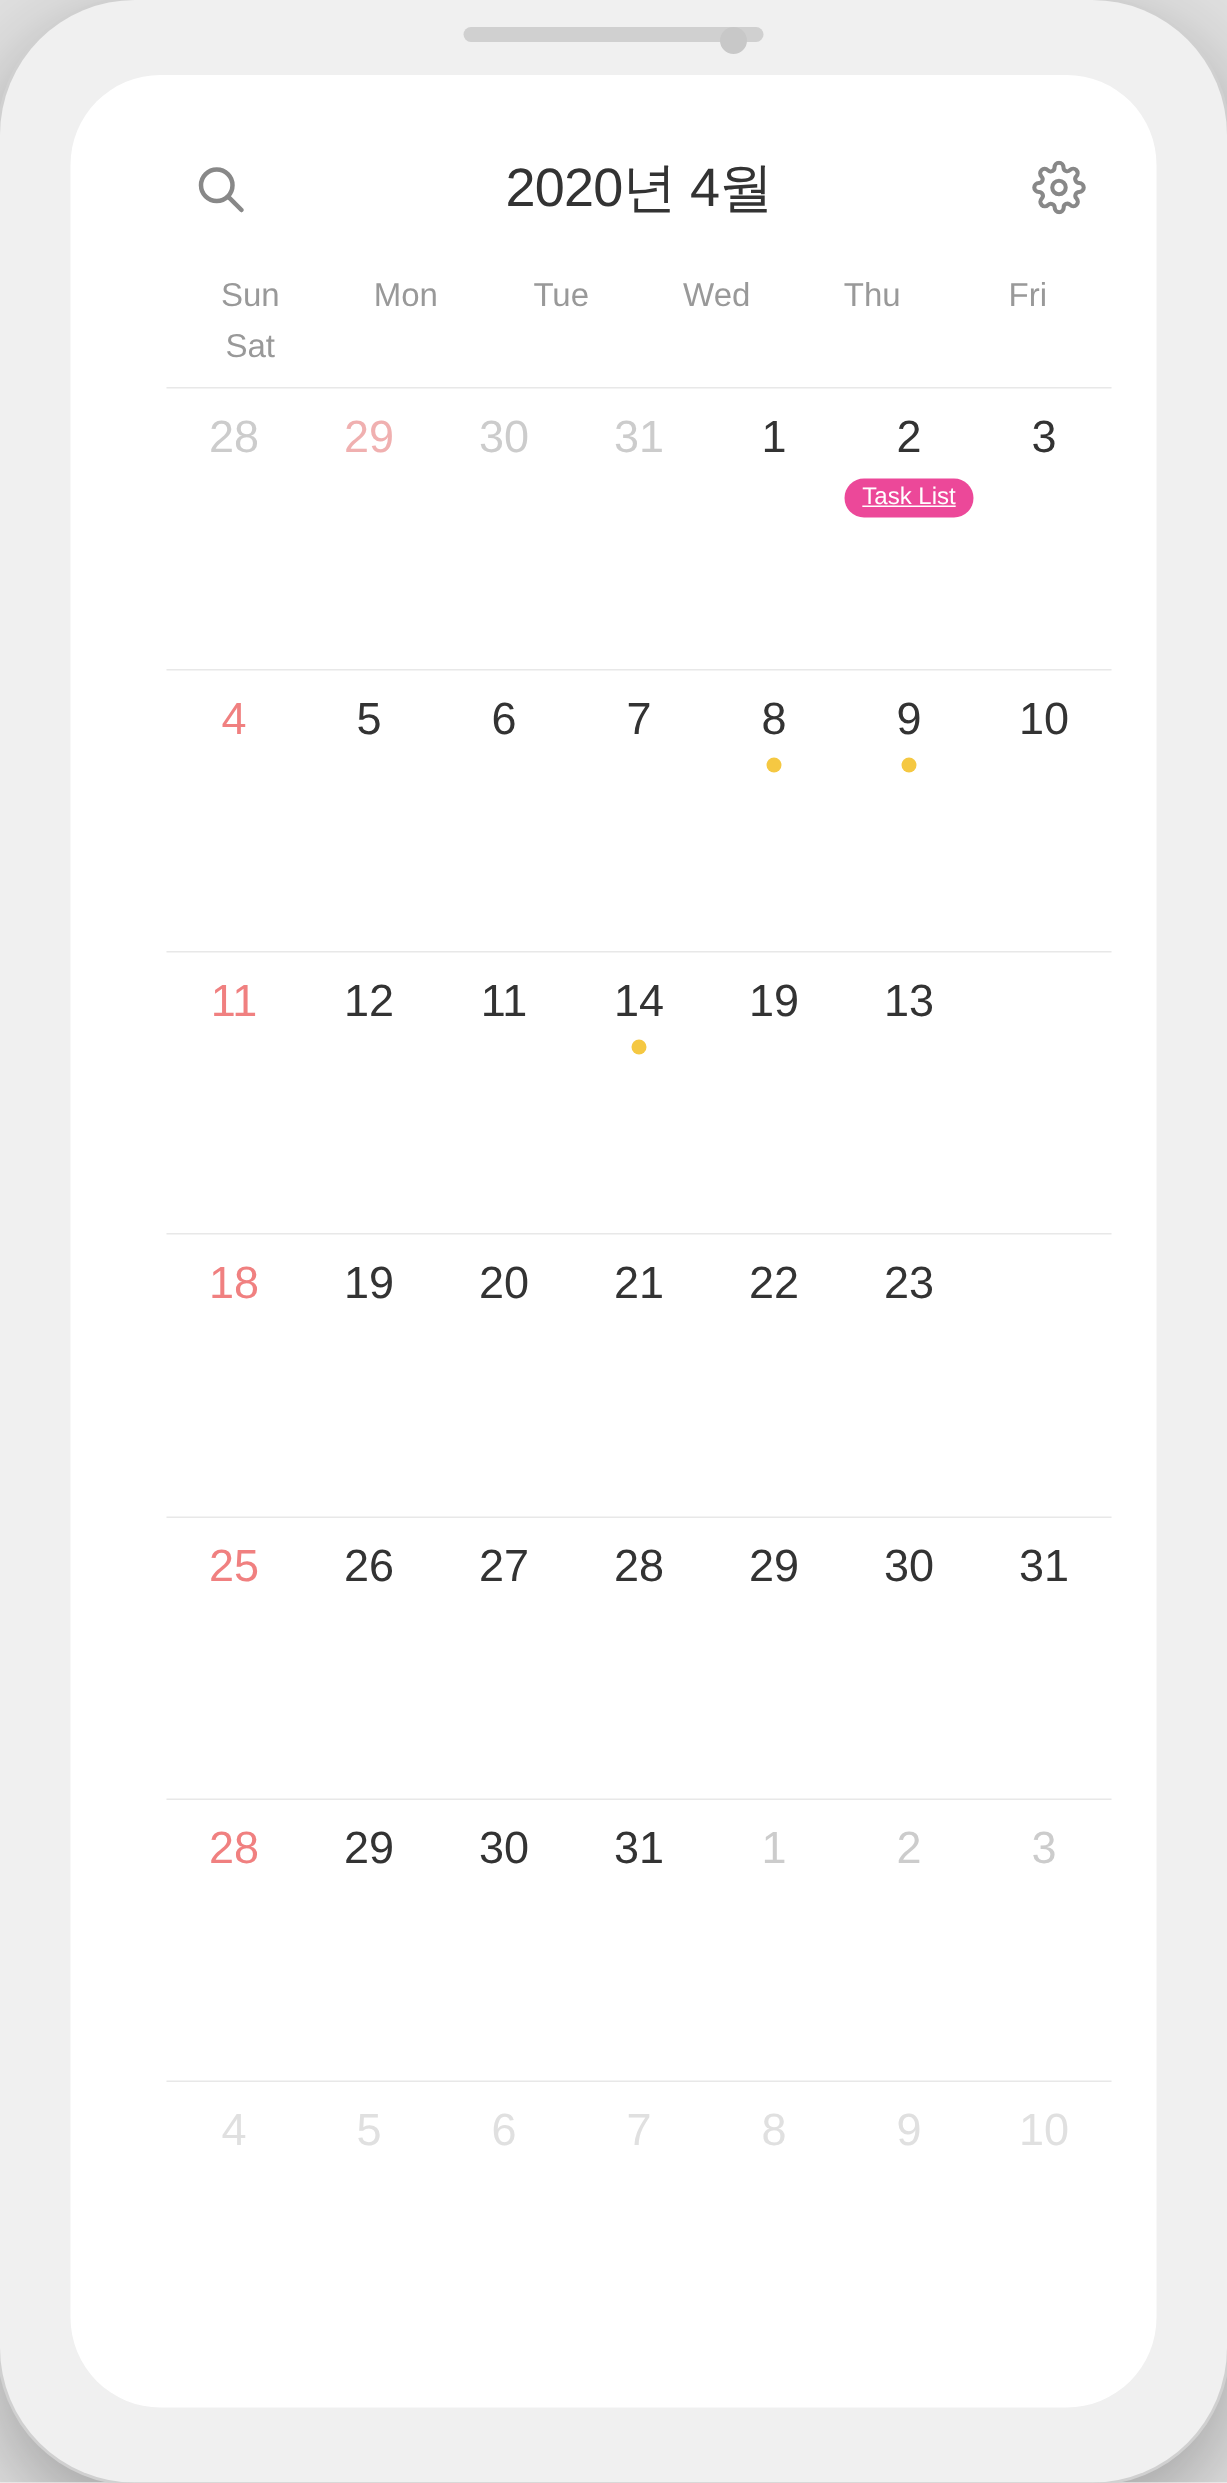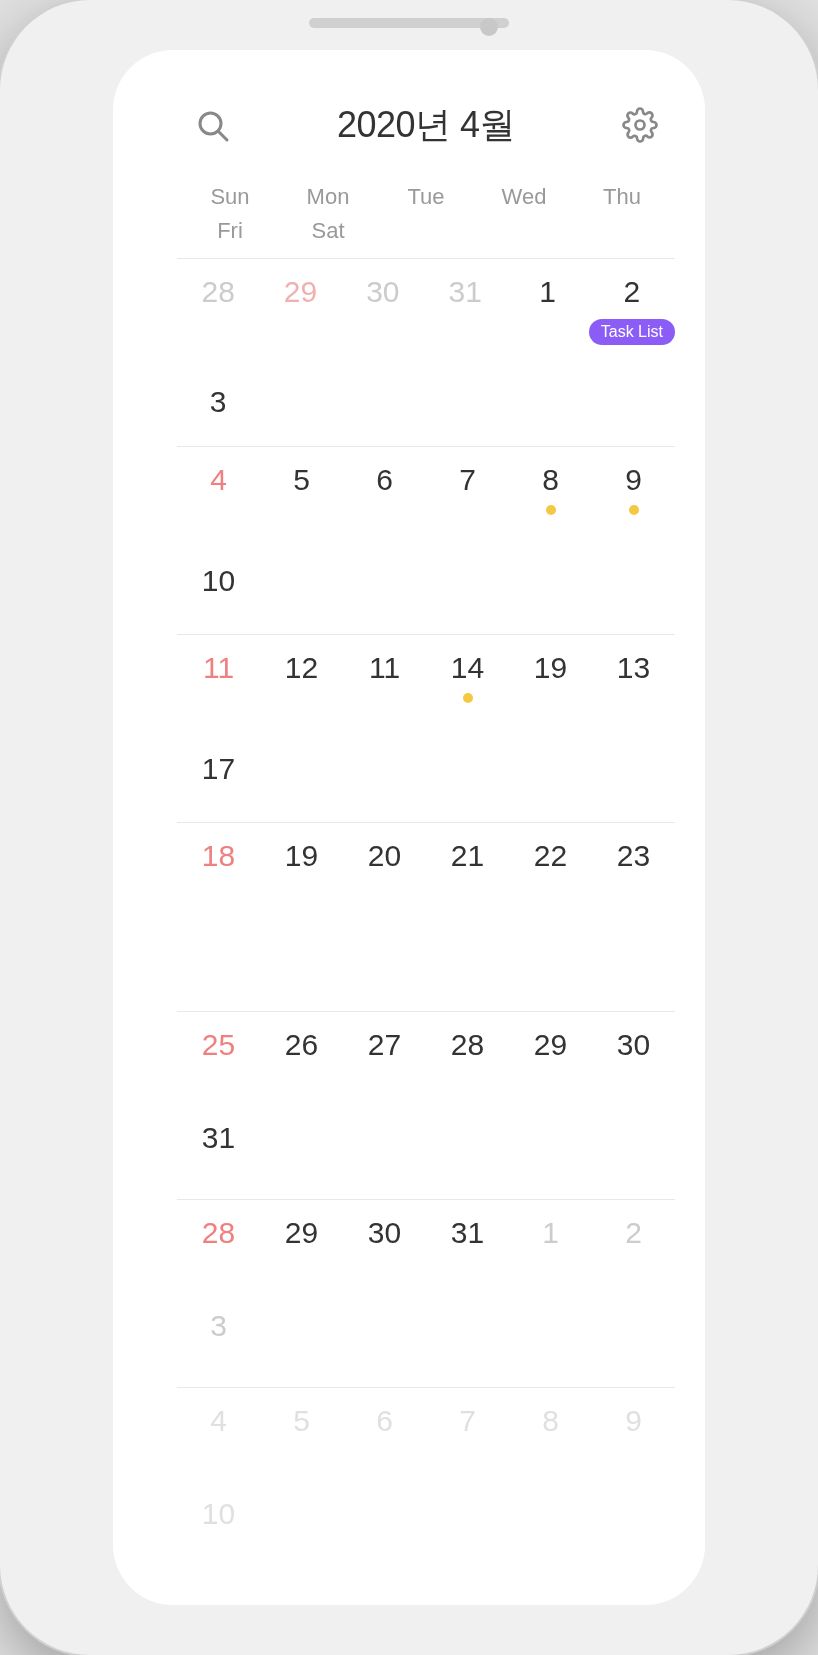--- a/index.html
+++ b/index.html
@@ -42,21 +42,21 @@
       left: 50%;
       transform: translateX(-50%);
       margin-left: 80px;
       width: 18px;
       height: 18px;
       background: #c8c8c8;
       border-radius: 50%;
     }
 
     .phone-screen {
-      width: 592px;
+      width: 724px;
       height: 1555px;
       background: #ffffff;
       border-radius: 60px;
       overflow: hidden;
       display: flex;
       flex-direction: column;
       padding-left: 34px;
     }
 
     .calendar-app {
@@ -104,42 +104,42 @@
       cursor: pointer;
     }
 
     .settings-icon-svg {
       width: 36px;
       height: 36px;
     }
 
     .weekday-header {
       display: grid;
-      grid-template-columns: repeat(5, 1fr);
+      grid-template-columns: repeat(6, 1fr);
       text-align: center;
       margin-bottom: 10px;
       padding: 0 4px;
     }
 
     .weekday-label {
       font-size: 22px;
       font-weight: 400;
       color: #999;
       padding: 4px 0;
     }
 
     .calendar-grid {
       display: flex;
       flex-direction: column;
       flex: 1;
     }
 
     .calendar-week {
       display: grid;
-      grid-template-columns: repeat(6, 1fr);
+      grid-template-columns: repeat(7, 1fr);
       border-top: 1px solid #e8e8e8;
       flex: 1;
     }
 
     .calendar-week:last-child {
       border-bottom: none;
     }
 
     .calendar-day {
       display: flex;
@@ -162,27 +162,28 @@
 
     .day-dot {
       width: 10px;
       height: 10px;
       border-radius: 50%;
       background: #f5c842;
       margin-top: 4px;
     }
 
     .task-badge {
-      background: #8b5cf6;
+      background: #ec4899;
       color: #fff;
       font-size: 16px;
       padding: 4px 12px;
       border-radius: 14px;
       margin-top: 6px;
       white-space: nowrap;
+      text-decoration: underline;
     }
   </style>
 </head>
 <body>
 
 <div class="phone-frame">
   <div class="phone-notch"></div>
   <div class="phone-camera"></div>
 
   <div class="phone-screen">
@@ -279,23 +280,20 @@
             <div class="calendar-day">
               <div class="day-number">14</div>
               <div class="day-dot"></div>
             </div>
             <div class="calendar-day">
               <div class="day-number">19</div>
             </div>
             <div class="calendar-day">
               <div class="day-number">13</div>
             </div>
-            <div class="calendar-day">
-              <div class="day-number">17</div>
-            </div>
           </div>
           <div class="calendar-week">
             <div class="calendar-day">
               <div class="day-number sunday">18</div>
             </div>
             <div class="calendar-day">
               <div class="day-number">19</div>
             </div>
             <div class="calendar-day">
               <div class="day-number">20</div>

